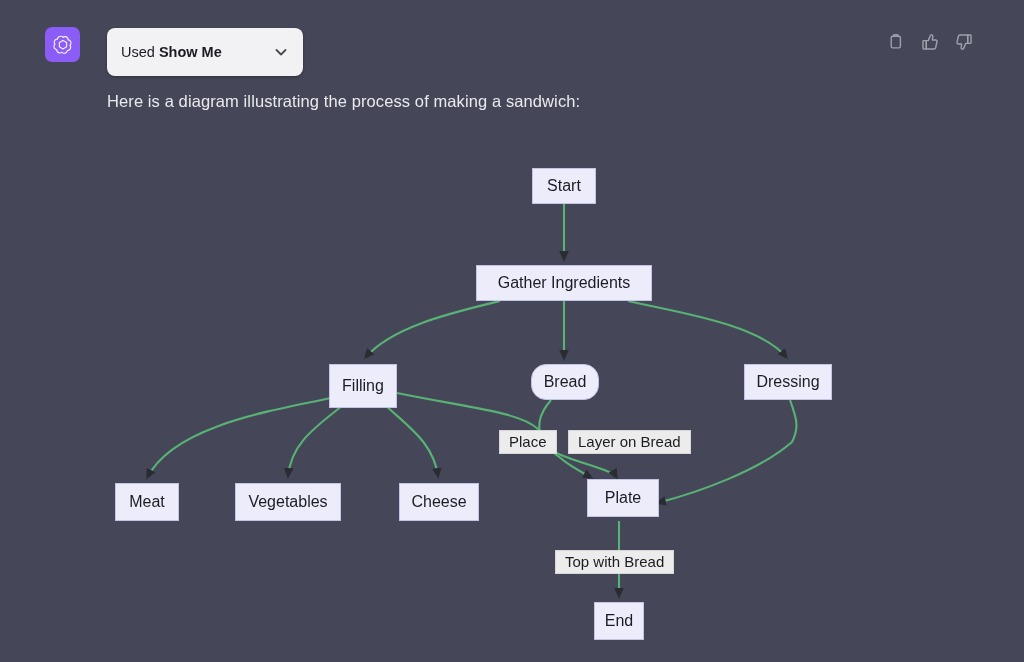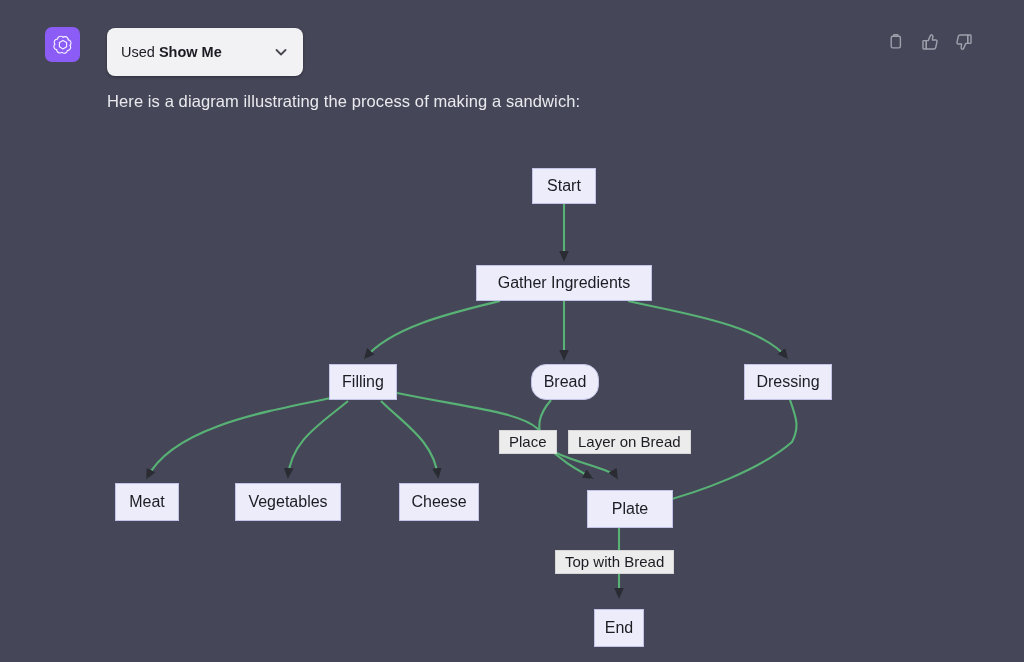--- a/index.html
+++ b/index.html
@@ -225,42 +225,42 @@
   </svg>
 
   <div class="nodes-layer">
 
     <div class="node" style="left:532px; top:28px; width:64px; height:36px;">
       <span>Start</span>
     </div>
     <div class="node" style="left:476px; top:125px; width:176px; height:36px;">
       <span>Gather Ingredients</span>
     </div>
-    <div class="node" style="left:329px; top:224px; width:68px; height:36px;">
+    <div class="node" style="left:329px; top:224px; width:68px; height:44px;">
       <span>Filling</span>
     </div>
     <div class="node" style="left:531px; top:224px; width:68px; height:36px;border-radius:15px;">
       <span>Bread</span>
     </div>
     <div class="node" style="left:744px; top:224px; width:88px; height:36px;">
       <span>Dressing</span>
     </div>
     <div class="node" style="left:115px; top:343px; width:64px; height:38px;">
       <span>Meat</span>
     </div>
     <div class="node" style="left:235px; top:343px; width:106px; height:38px;">
       <span>Vegetables</span>
     </div>
     <div class="node" style="left:399px; top:343px; width:80px; height:38px;">
       <span>Cheese</span>
     </div>
-    <div class="node" style="left:587px; top:350px; width:86px; height:38px;">
+    <div class="node" style="left:587px; top:339px; width:72px; height:38px;">
       <span>Plate</span>
     </div>
-    <div class="node" style="left:594px; top:462px; width:50px; height:38px;margin-top:7px;">
+    <div class="node" style="left:594px; top:462px; width:50px; height:38px;">
       <span>End</span>
     </div>
 
     <div class="edge-label" style="left:499px; top:290px;">
       <span>Place</span>
     </div>
     <div class="edge-label" style="left:568px; top:290px;">
       <span>Layer on Bread</span>
     </div>
     <div class="edge-label" style="left:555px; top:410px;">

